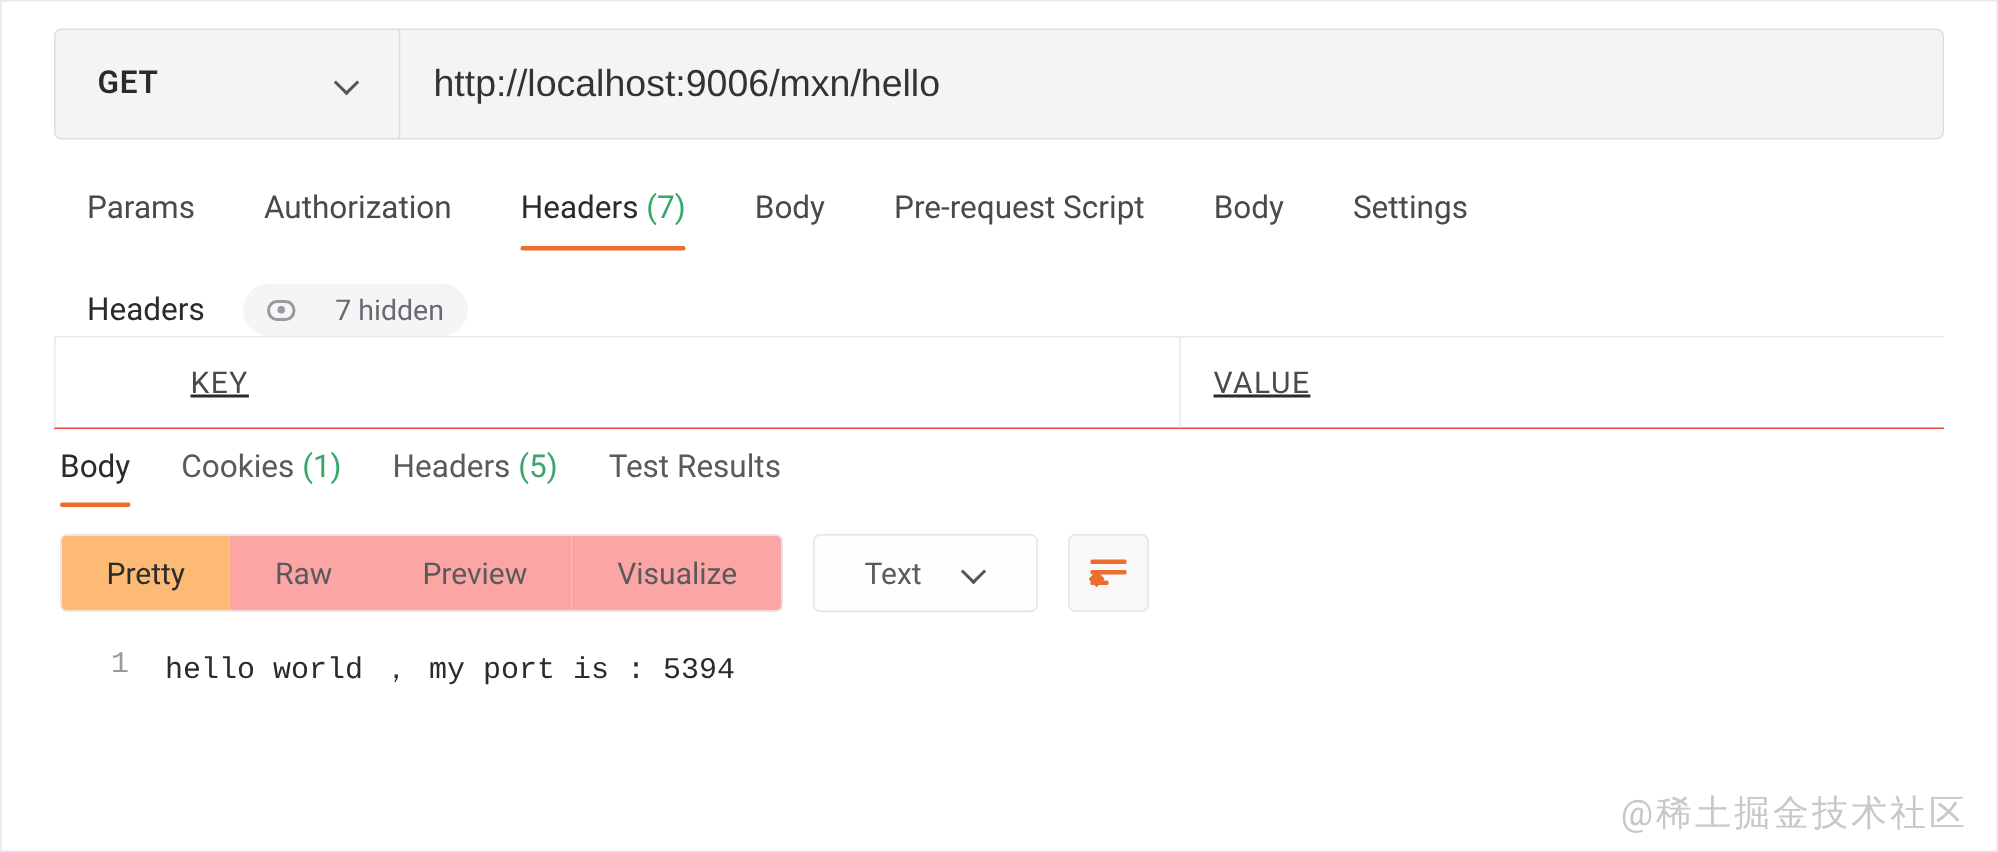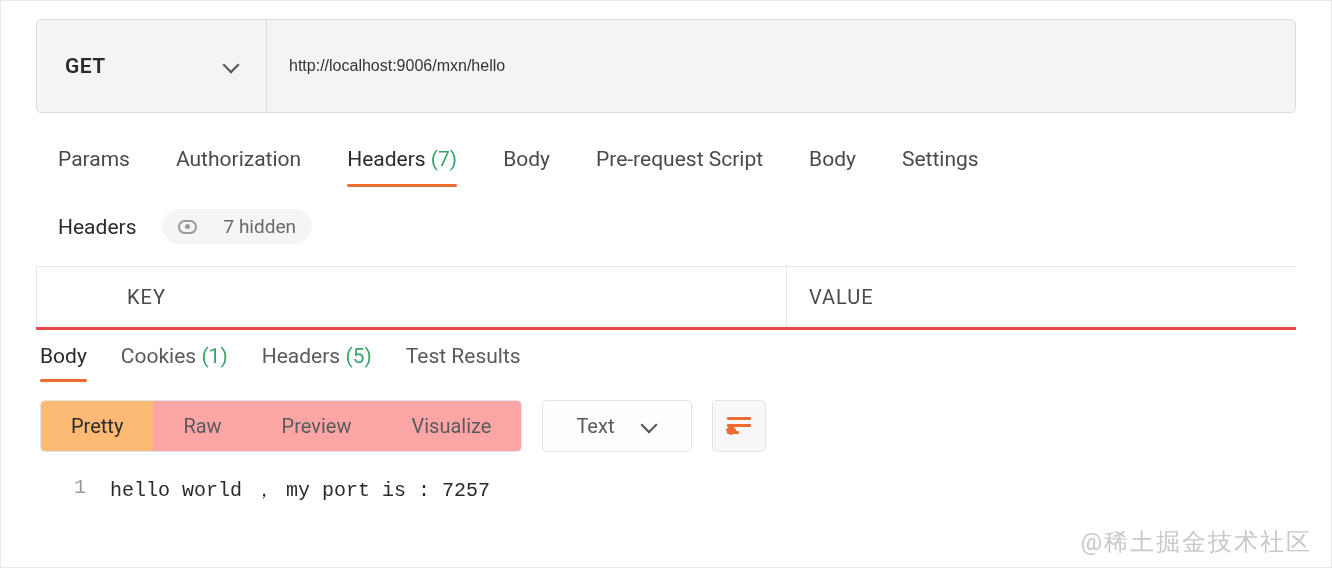--- a/index.html
+++ b/index.html
@@ -18,21 +18,21 @@
       background: #fff;
       margin: 0;
       min-height: 100%;
       border: 1px solid #e8e8ea;
     }
     .url-bar {
       display: flex;
       border: 1px solid #dcdce0;
       border-radius: 5px;
       background: #f3f4f6;
-      height: 94px;
+      height: 74px;
       align-items: stretch;
       overflow: hidden;
     }
     .method-select {
       display: flex;
       align-items: center;
       justify-content: space-between;
       gap: 20px;
       padding: 0 26px 0 28px;
       border-right: 1px solid #dcdce0;
@@ -60,21 +60,21 @@
       height: 10px;
       border-right: 2px solid #555;
       border-bottom: 2px solid #555;
       transform: rotate(45deg);
     }
     .url-input {
       flex: 1;
       display: flex;
       align-items: center;
       padding: 0 22px;
-      font-size: 16px;
+      font-size: 25px;
       color: #333;
       background: #f3f4f6;
       border: none;
       outline: none;
     }
     .request-tabs {
       display: flex;
       gap: 46px;
       margin-top: 34px;
       padding: 0 22px;
@@ -131,23 +131,23 @@
       content: "";
       position: absolute;
       width: 5px;
       height: 5px;
       background: #9a9a9e;
       border-radius: 50%;
       top: 2.5px;
       left: 5px;
     }
     .headers-table {
-      margin-top: 22px;
       border-top: 1px solid #e8e8ea;
-      border-bottom: 3px solid #ef4444;
+      border-bottom: 1px solid #ef4444;
+      text-decoration: underline;
     }
     .headers-row {
       display: flex;
     }
     .headers-cell {
       padding: 18px 22px;
       font-size: 20px;
       letter-spacing: 1px;
       color: #4a4a4a;
       border-left: 1px solid #e8e8ea;
@@ -341,18 +341,18 @@
         <span class="l1"></span>
           <span class="l2"></span>
           <span class="l3"></span>
           <span class="arr"></span>
       </span>
     </div>
   </div>
 
   <div class="code-body">
     <div class="line-no">1</div>
-    <div class="line-txt">hello world ， my port is : 7257</div>
+    <div class="line-txt">hello world ， my port is : 5394</div>
   </div>
 
 </div>
 
 <div class="watermark">@稀土掘金技术社区</div>
 
 </body></html>

